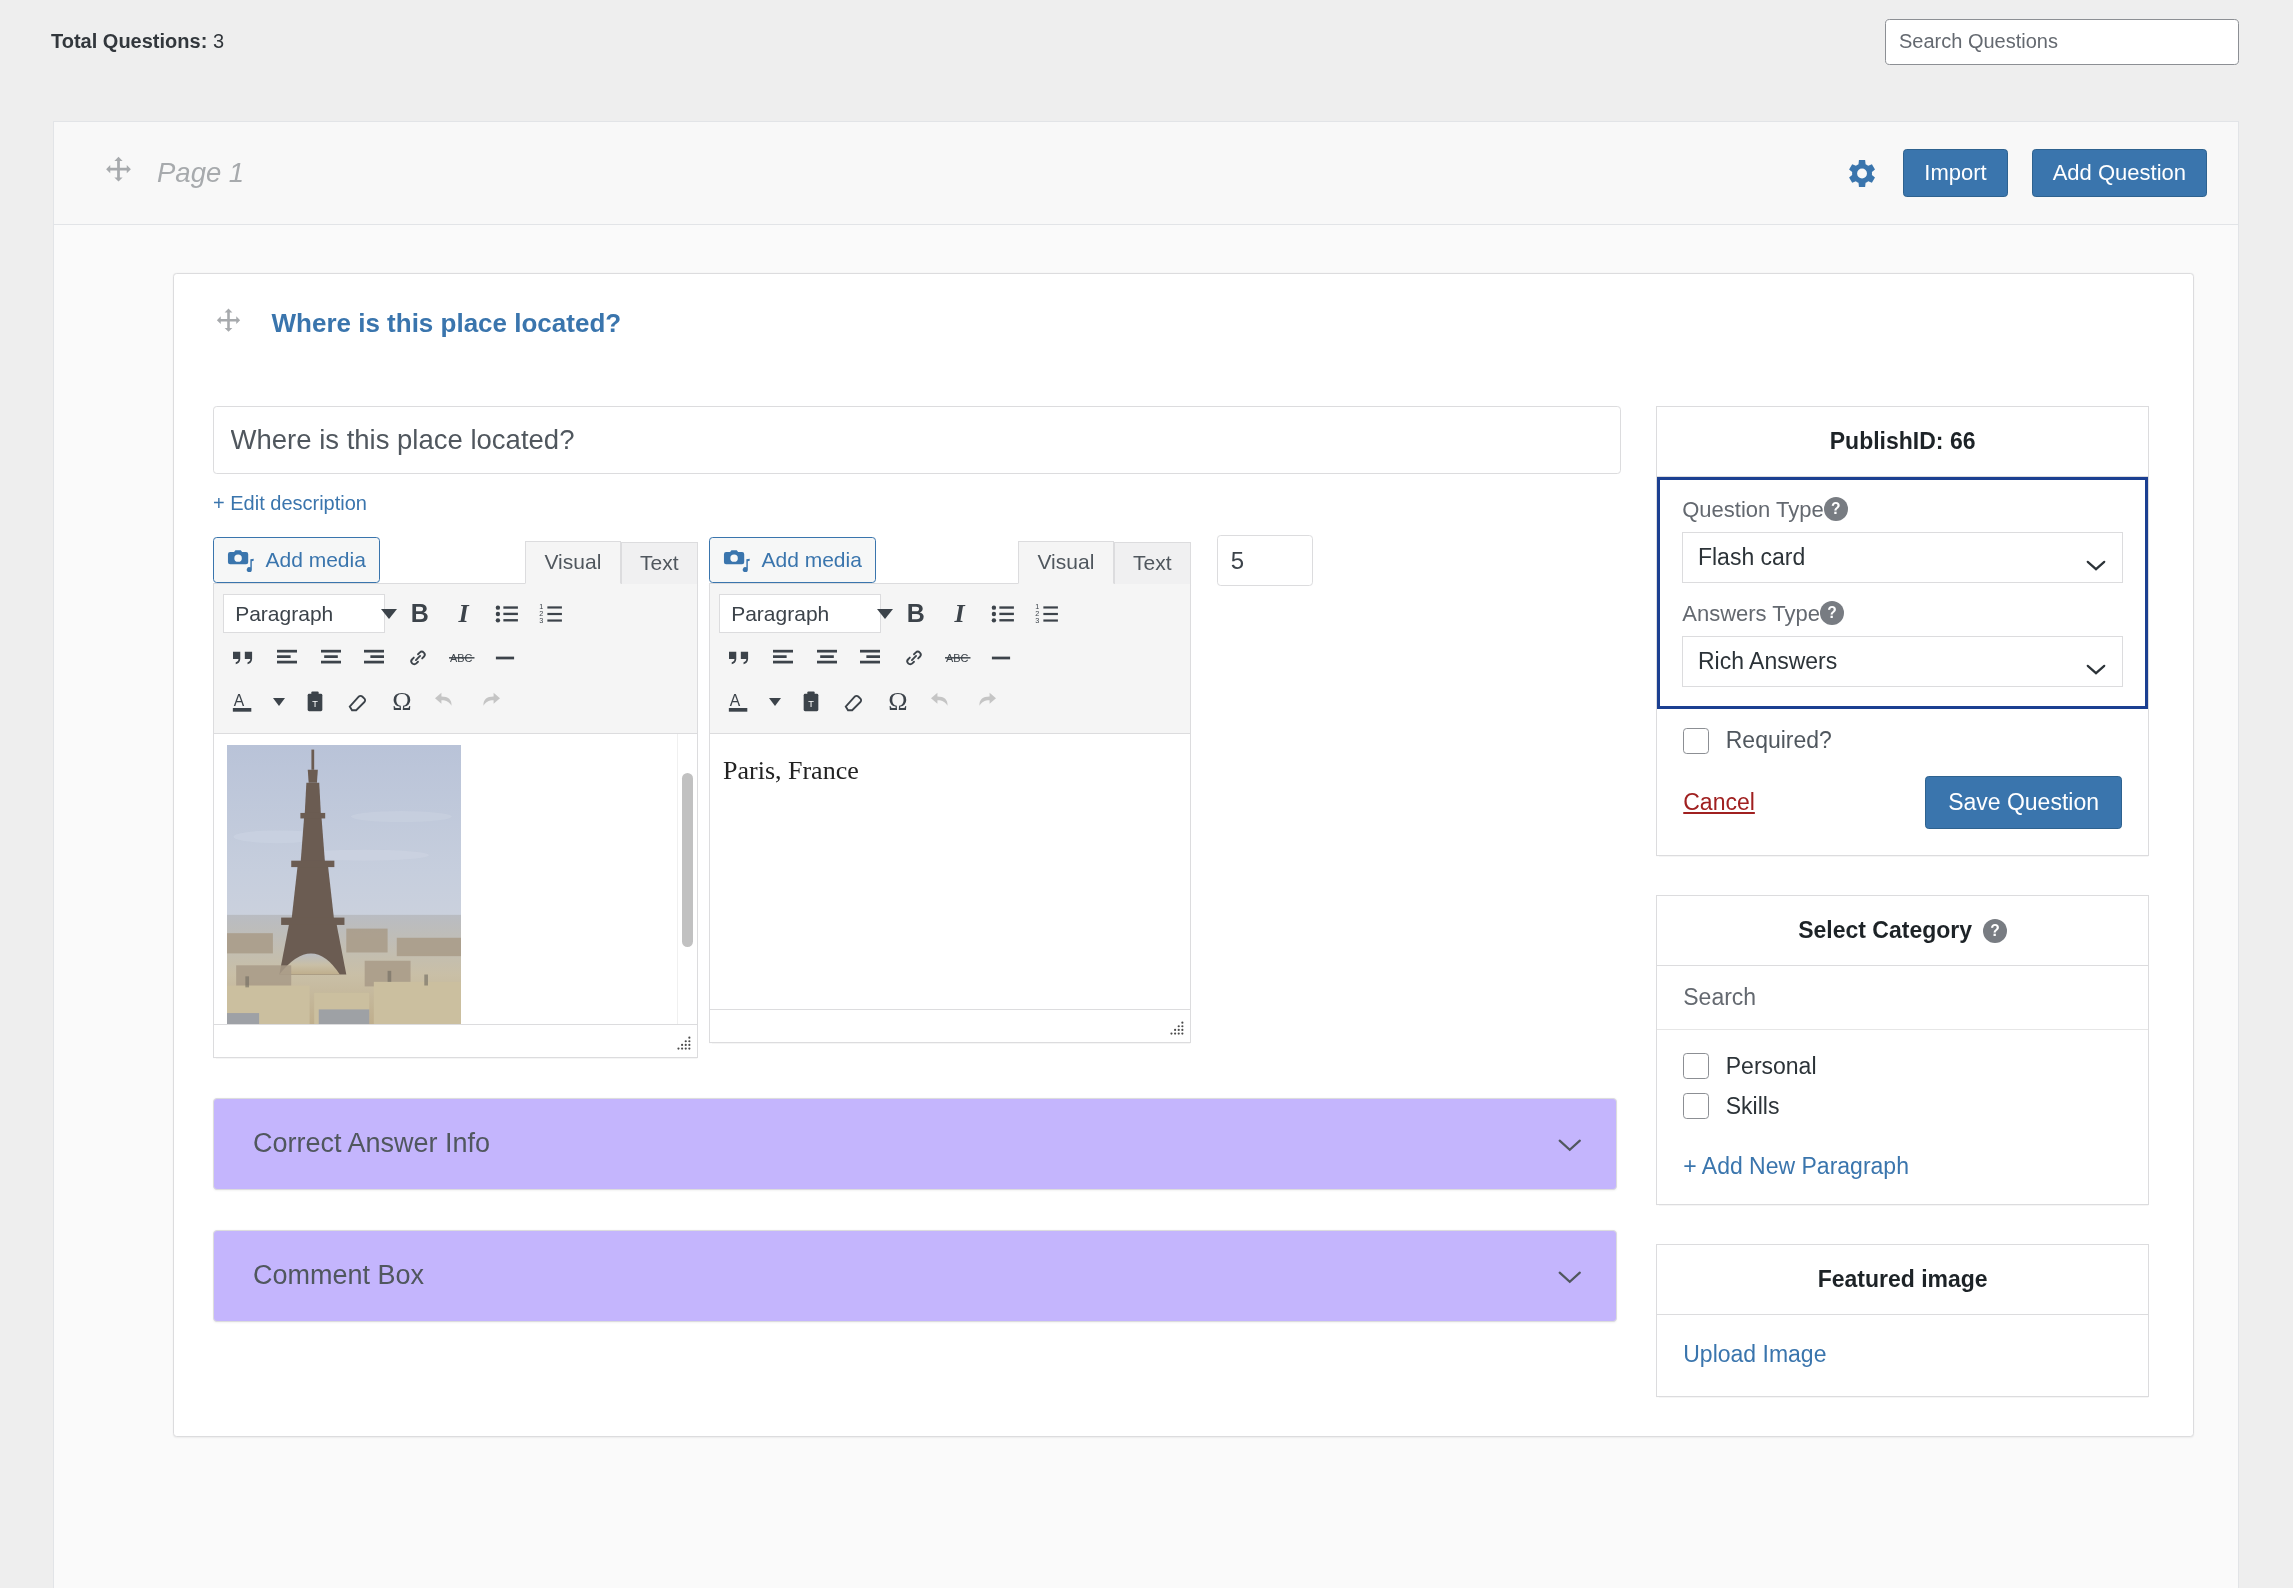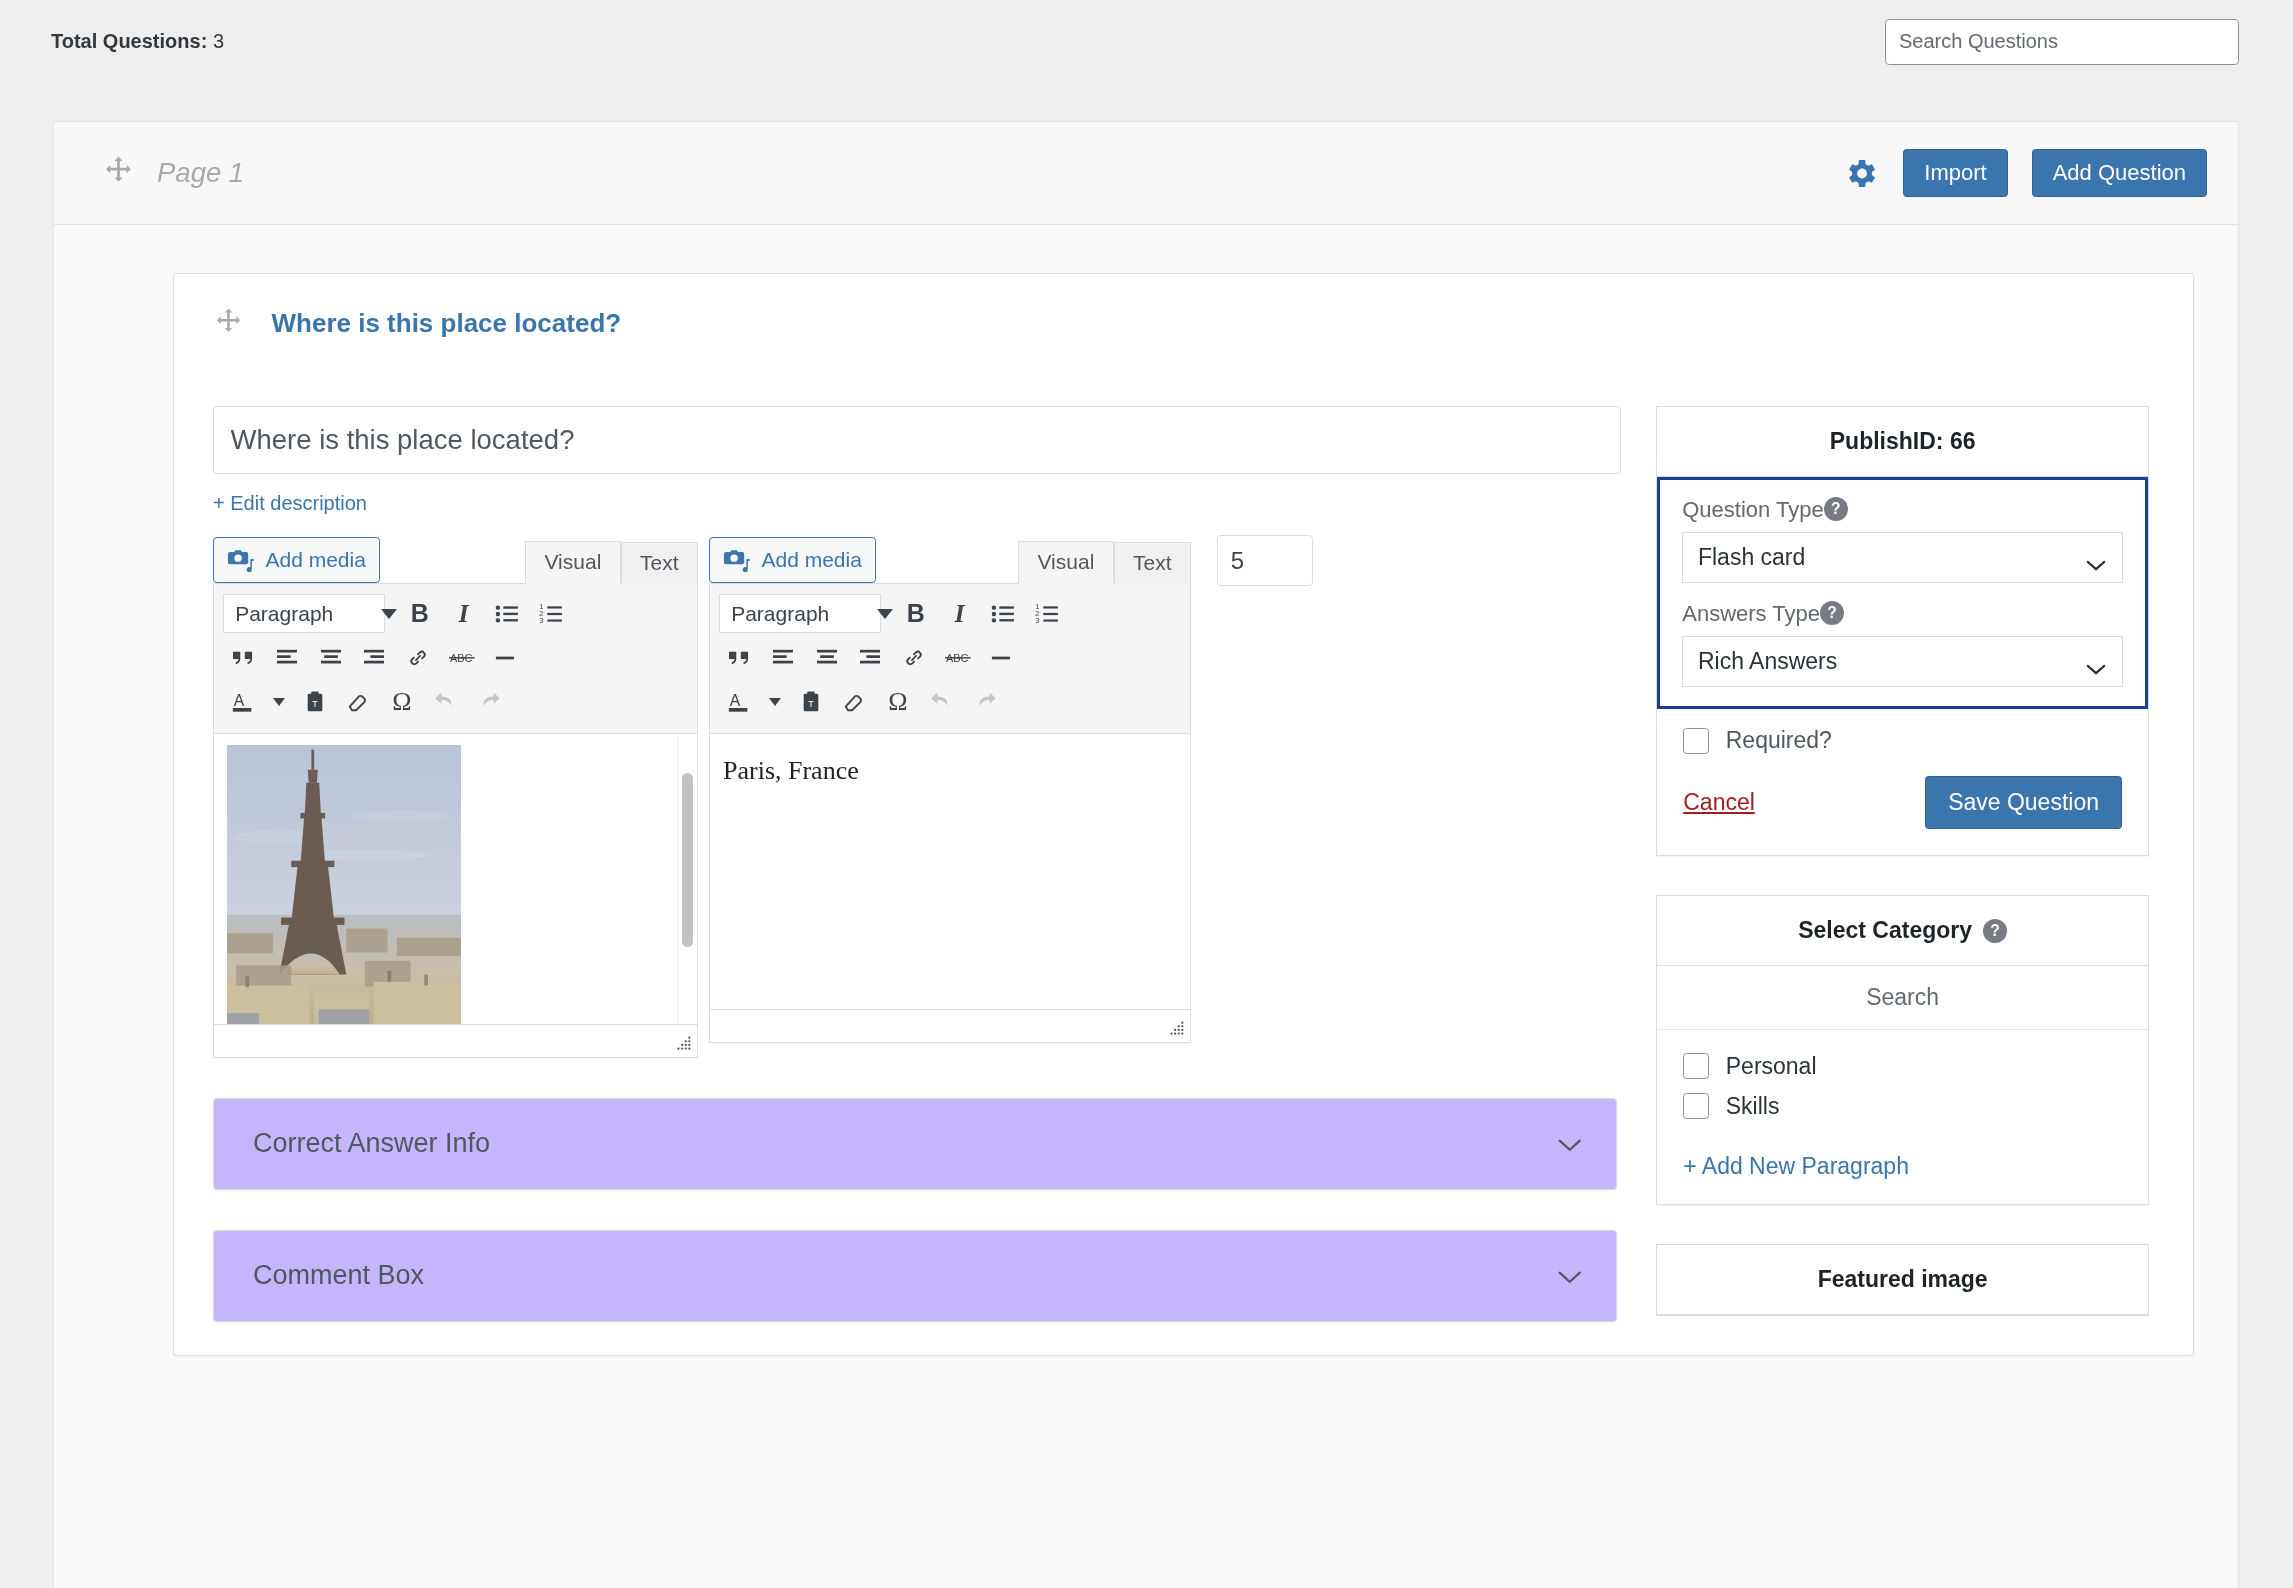--- a/index.html
+++ b/index.html
@@ -261,21 +261,21 @@
   .save-btn {
     background: #3a75ad; color: #fff; border: 0.9px solid #2e628f;
     border-radius: 3.7px; font-family: "Liberation Sans", sans-serif;
     font-size: 23px; padding: 12px 22px; cursor: pointer;
   }
 
   .cat-search {
     width: 100%; height: 64px; border: none;
     border-bottom: 0.9px solid #e6e6e6;
     padding: 0 26px; font-family: "Liberation Sans", sans-serif;
-    font-size: 23px; color: #646970; background: #fff; display: block; text-align: center;
+    font-size: 23px; color: #646970; background: #fff; display: block;
   }
   .cat-search::placeholder { color: #646970; opacity: 1; }
   .cat-list { padding: 16.5px 26px 7.3px; }
   .cat-item {
     display: flex; align-items: center; gap: 16.5px;
     font-size: 23px; color: #2c3338; padding: 6.4px 0; cursor: pointer;
   }
   .add-cat {
     display: block; padding: 20px 26px 24px;
     color: #3a75ad; font-size: 23px; cursor: pointer;
@@ -806,19 +806,20 @@
               <span>Skills</span>
             </div>
           </div>
           <span class="add-cat">+ Add New Paragraph</span>
         </div>
 
         <div class="side-box">
           <div class="side-head">
             <span>Featured image</span>
           </div>
+          <span class="upload-link">Upload Image</span>
         </div>
 
       </div>
     </div>
   </div>
 </div>
 
 
 </body></html>

